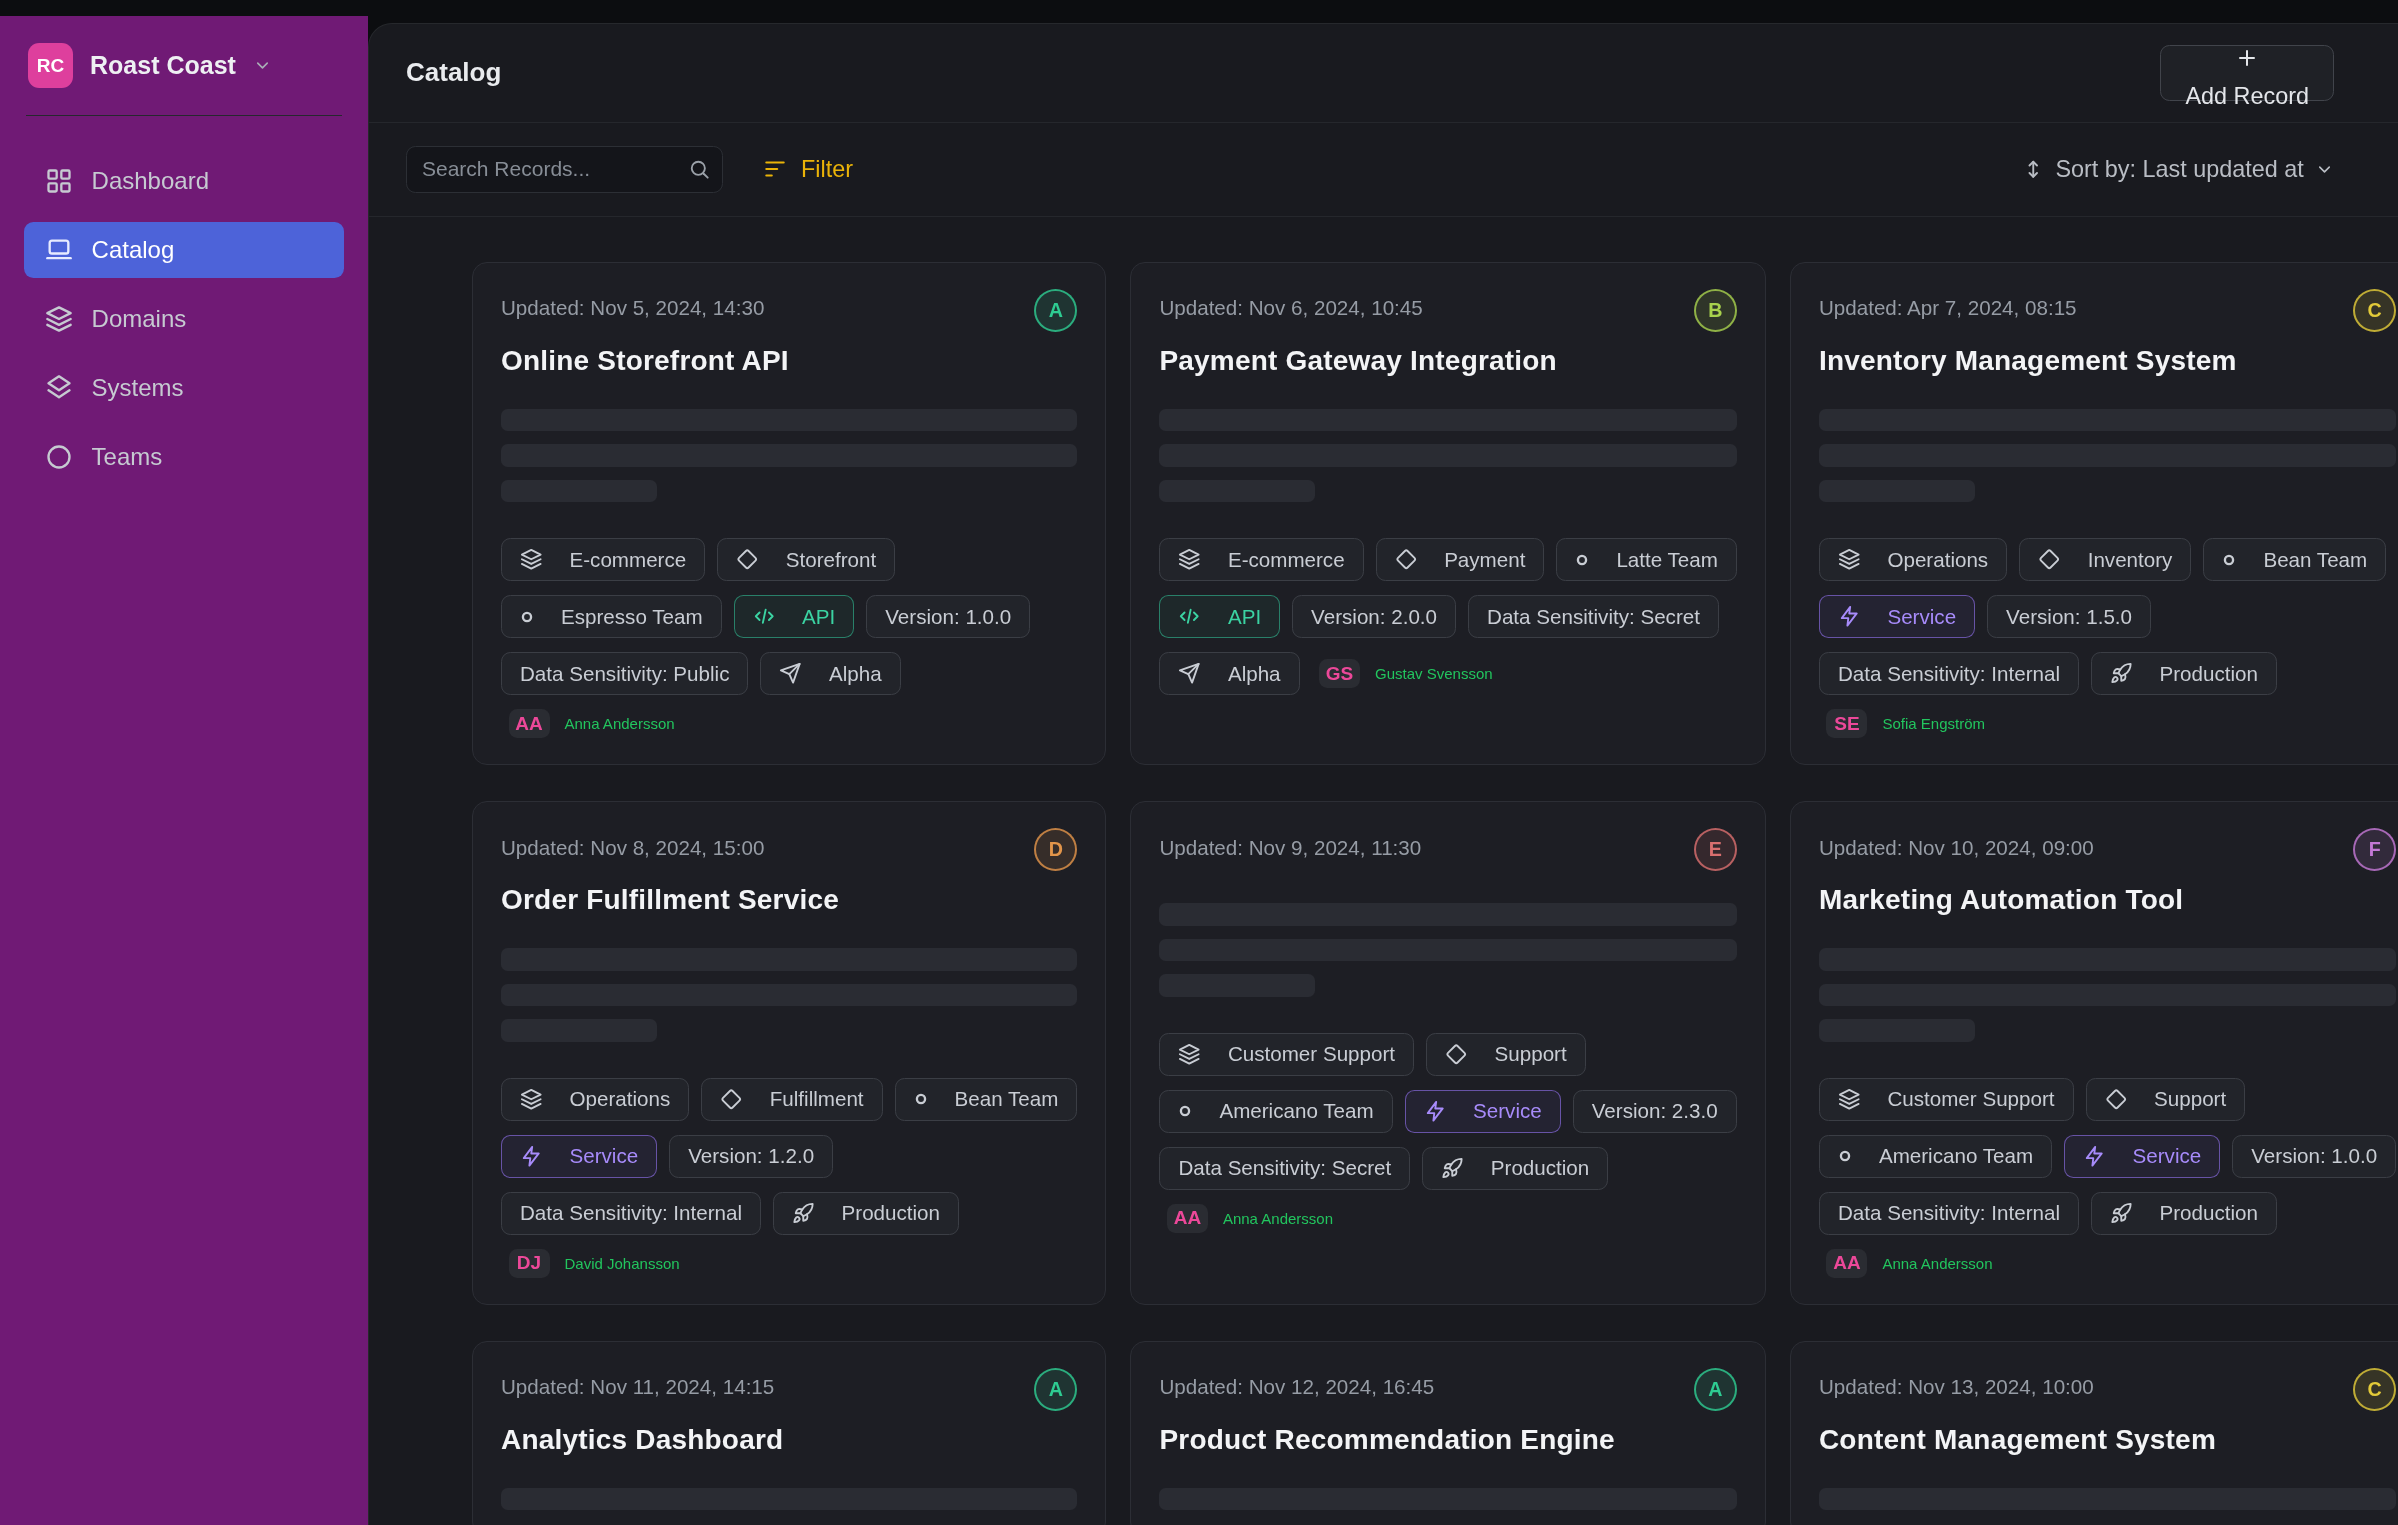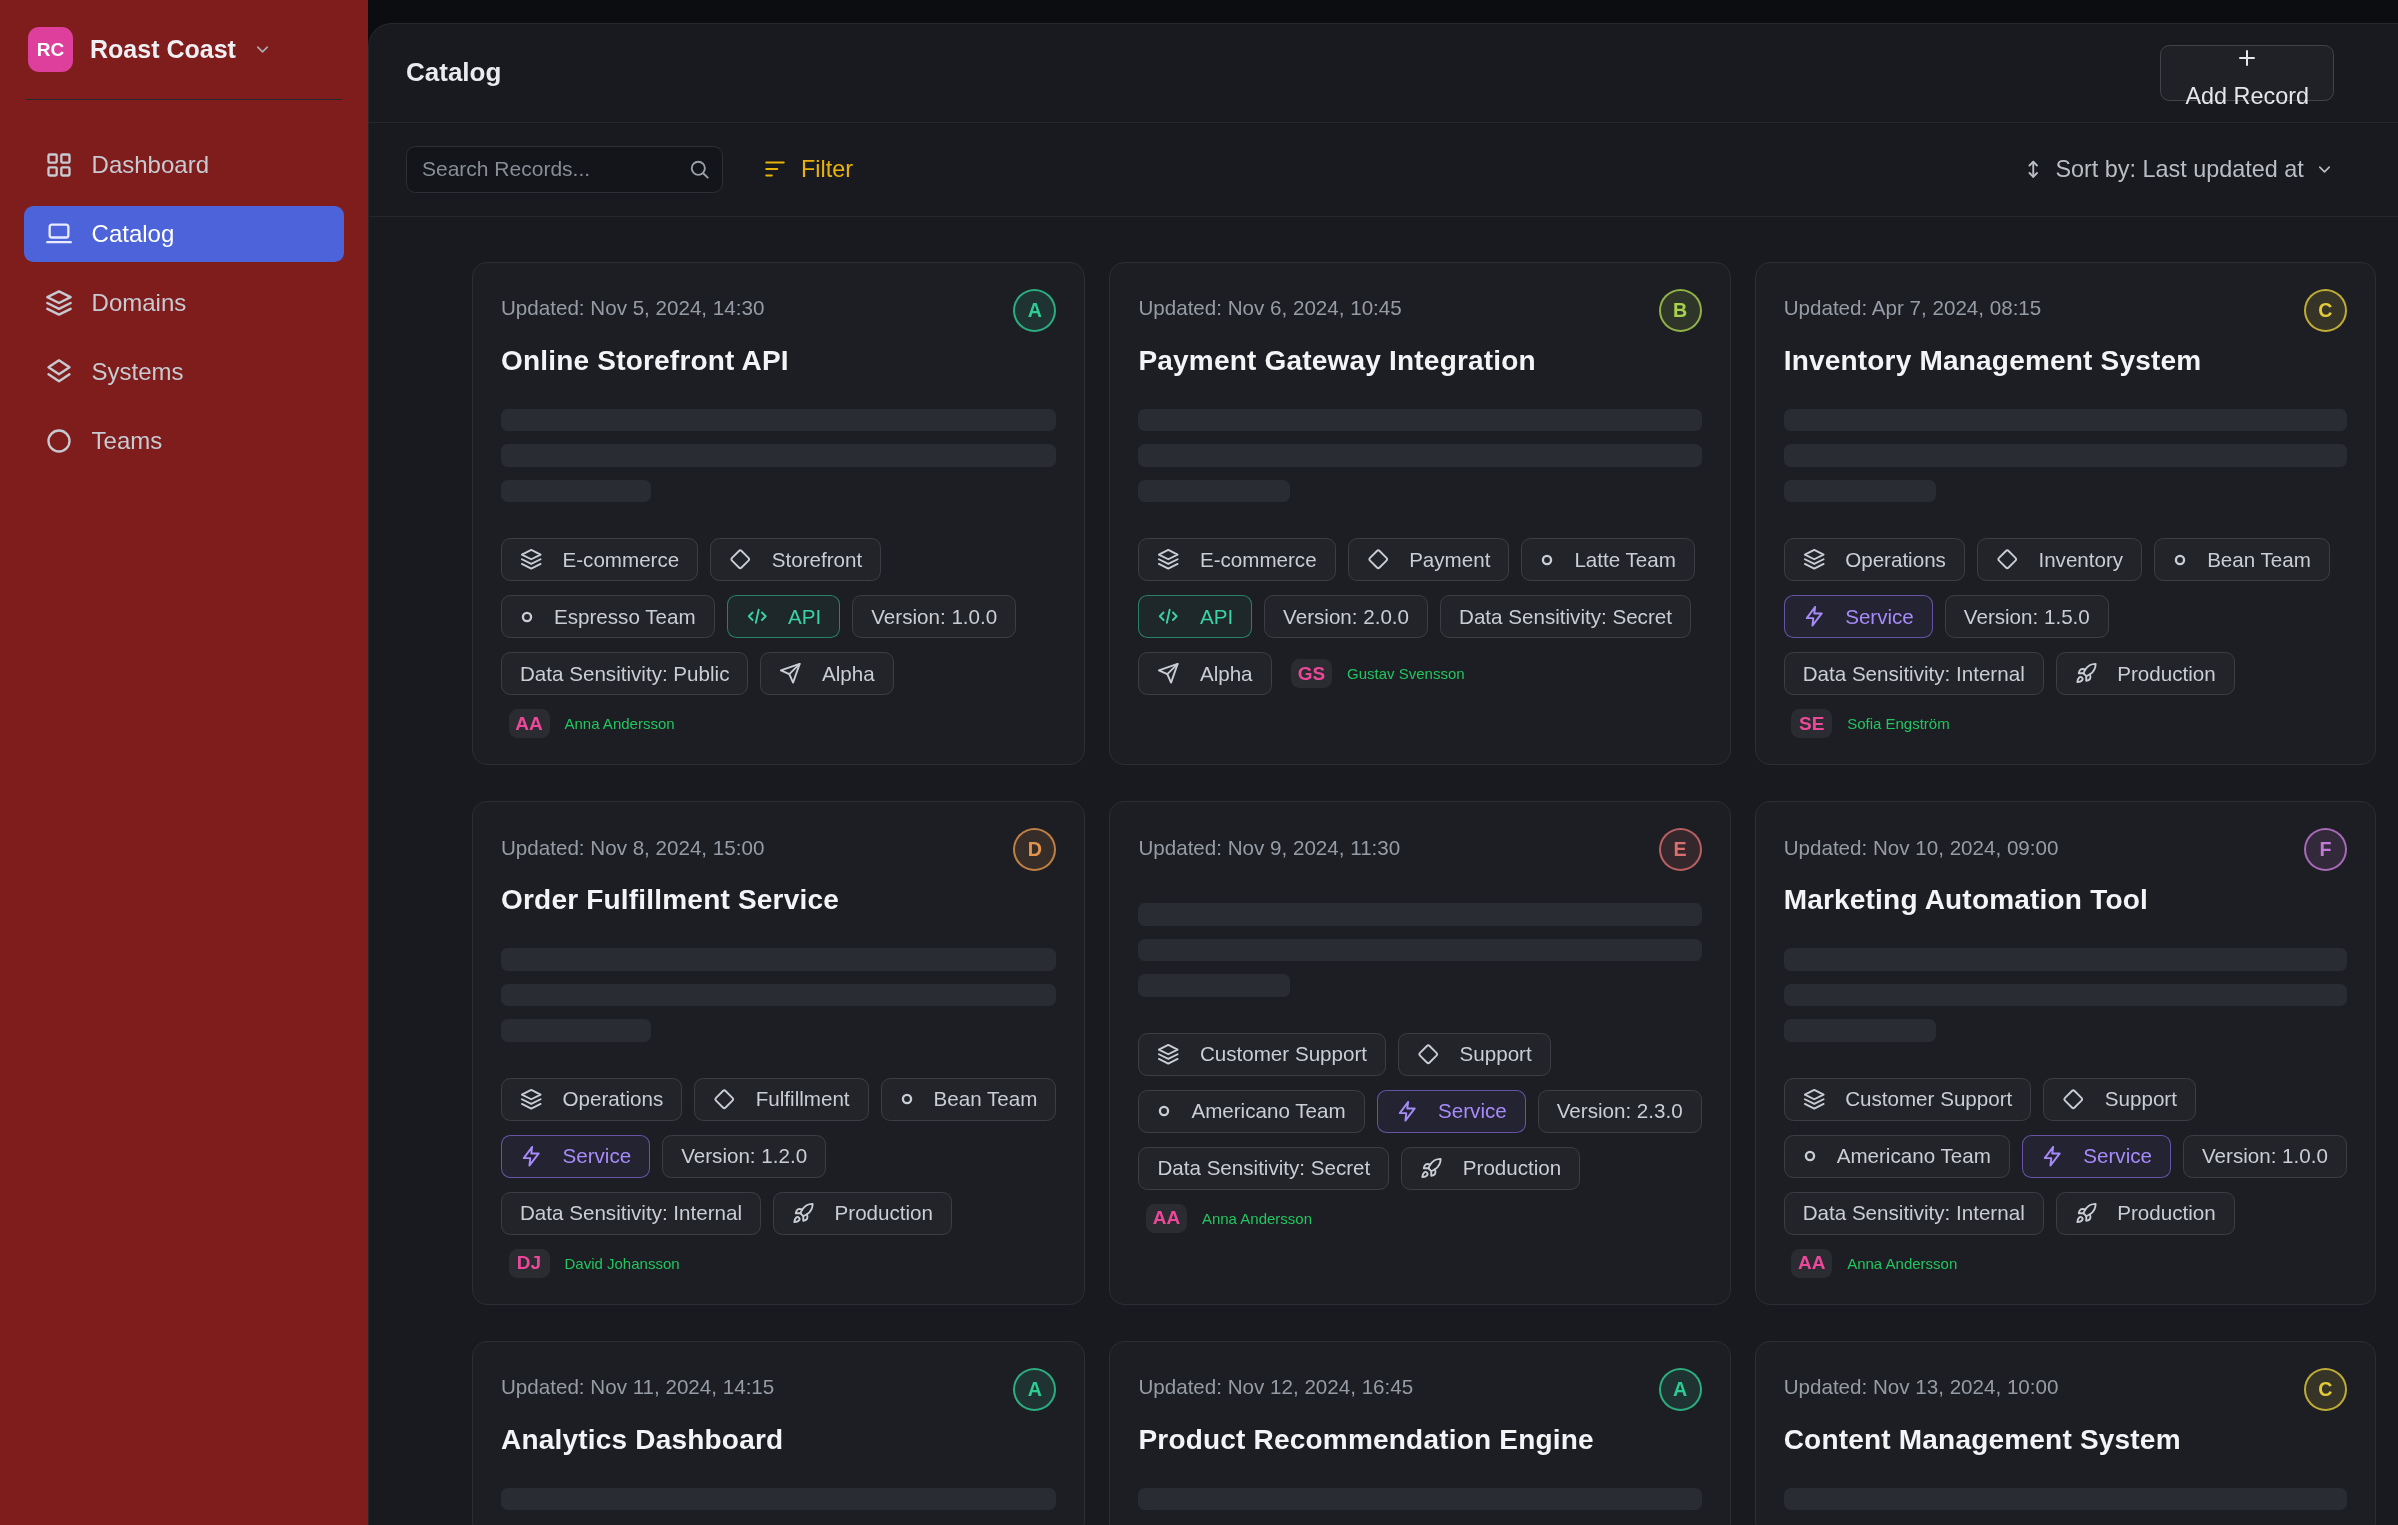--- a/index.html
+++ b/index.html
@@ -1,21 +1,21 @@
 <!DOCTYPE html>
 <html style="--accent: #4d63d9; --brand: #de3f9d; --api: #3bd3a2; --service: #a78bfa;font-size:15px"><head>
 <meta charset="utf-8">
 <style>
   * { margin:0; padding:0; box-sizing:border-box; }
   html,body { width:2399px; height:1525px; overflow:hidden; background:#0c0d10;
     font-family:"Liberation Sans", sans-serif; color:#c9cdd4; }
   svg { display:block; }
 
   
-  .sidebar { position:absolute; left:0; top:0; bottom:0; width:368px; background:#7f1d1d; }
+  .sidebar { position:absolute; left:0; top:16px; bottom:0; width:368px; background:#701a75; }
   .brand { height:99px; display:flex; align-items:center; gap:17px; padding:0 28px; cursor:pointer; }
   .brand-logo { width:45px; height:45px; border-radius:11.2px; background:var(--brand,#de3f9d);
     color:#fff; font-size:19px; font-weight:700; display:flex; align-items:center; justify-content:center; }
   .brand-name { font-size:25px; font-weight:600; color:#eef0f3; }
   .brand-caret { color:#a9aeb6; }
   .brand-caret svg { width:19px; height:19px; }
   .sidebar-divider { height:0.9px; background:#26282e; margin:0 26px; }
   .nav { padding:37px 0 0; display:flex; flex-direction:column; gap:13px; }
   .nav-item { height:56px; margin:0 24px; border-radius:9.4px; display:flex; align-items:center;
     gap:19px; padding:0 20.6px; font-size:24px; color:#c6cad1; cursor:pointer; }
@@ -55,21 +55,21 @@
   .card-top { display:flex; align-items:flex-start; justify-content:space-between; }
   .card-updated { font-size:20.6px; color:#969ca5; padding-top:7.5px; }
   .card-avatar { width:43px; height:43px; border-radius:50%; border:2.8px solid; display:flex;
     align-items:center; justify-content:center; font-size:19.7px; font-weight:700; }
   .card-title { font-size:28px; font-weight:700; color:#f3f4f6; margin-top:13px; letter-spacing:0.2px; }
   .skeleton { margin-top:32px; display:flex; flex-direction:column; gap:13px; }
   .sk-bar { height:22.5px; border-radius:6.6px; background:#2a2c33; }
   .sk-bar.short { width:27%; }
   .card-tags { margin-top:36px; display:flex; flex-direction:column; gap:14px; }
   .tag-row { display:flex; align-items:center; gap:12px; }
-  .chip { height:43px; display:inline-flex; align-items:center; gap:20px; padding:0 18px;
+  .chip { height:43px; display:inline-flex; align-items:center; gap:27px; padding:0 18px;
     background:#22242a; border:0.9px solid #3b3e45; border-radius:9.4px; font-size:20.6px; color:#c9cdd4; white-space:nowrap; }
   .chip svg { width:22.5px; height:22.5px; }
   .chip .chip-icon.small svg { width:14px; height:14px; }
   .chip.v-api { color:var(--api,#3bd3a2); border-color:rgba(51,203,156,.55); background:rgba(51,203,156,.06); }
   .chip.v-service { color:var(--service,#a78bfa); border-color:rgba(148,115,245,.6); background:rgba(148,115,245,.07); }
   .owner { display:flex; align-items:center; gap:15px; margin-top:1.9px; }
   .owner-avatar { width:41px; height:29px; border-radius:8.4px; background:#2a2c32; color:#ec4899;
     font-size:19px; font-weight:600; display:flex; align-items:center; justify-content:center; }
   .owner-name { font-size:15px; color:#22c55e; white-space:nowrap; }
   .tag-row .owner { margin-left:7.5px; margin-top:0; }

